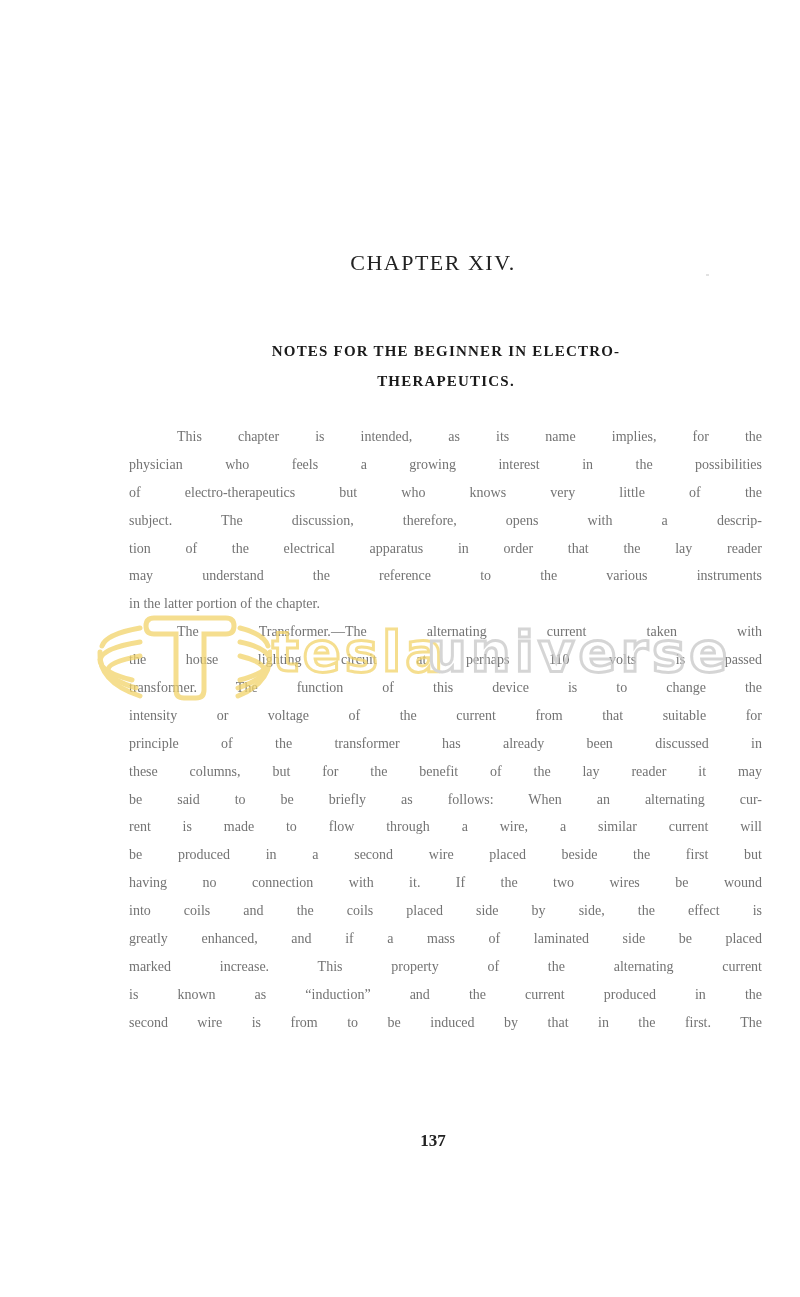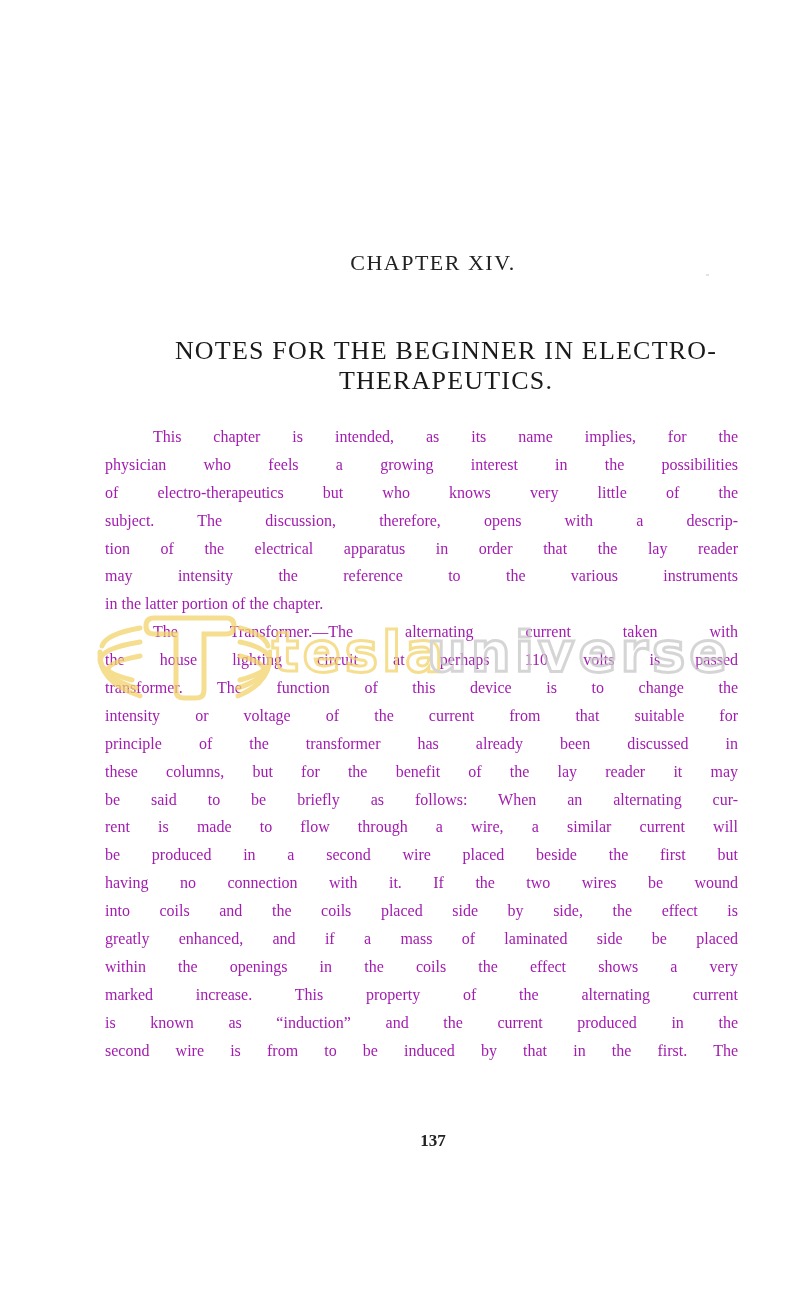--- a/index.html
+++ b/index.html
@@ -29,34 +29,34 @@
       font-size: 22px;
       letter-spacing: 1.5px;
       color: #222;
     }
     .chapter-title {
       position: absolute;
       top: 336px;
       left: 148px;
       width: 596px;
       text-align: center;
-      font-size: 26px;
-      font-weight: normal;
+      font-size: 15px;
+      font-weight: bold;
       line-height: 30px;
       letter-spacing: 1.2px;
       color: #1a1a1a;
     }
     .body-text {
       position: absolute;
       top: 423px;
-      left: 105px;
+      left: 129px;
       width: 633px;
-      font-size: 16px;
+      font-size: 14px;
       line-height: 27.9px;
-      color: #a21caf;
+      color: #737373;
     }
     .line {
       display: block;
       white-space: nowrap;
       text-align: justify;
       text-align-last: justify;
       height: 27.9px;
     }
     .line.last {
       text-align-last: left;
@@ -129,35 +129,34 @@
     <div>NOTES FOR THE BEGINNER IN ELECTRO-</div>
     <div>THERAPEUTICS.</div>
   </div>
 
   <div class="body-text">
     <span class="line indent">This chapter is intended, as its name implies, for the</span>
     <span class="line">physician who feels a growing interest in the possibilities</span>
     <span class="line">of electro-therapeutics but who knows very little of the</span>
     <span class="line">subject. The discussion, therefore, opens with a descrip-</span>
     <span class="line">tion of the electrical apparatus in order that the lay reader</span>
-    <span class="line">may intensity the reference to the various instruments</span>
+    <span class="line">may understand the reference to the various instruments</span>
     <span class="line last">in the latter portion of the chapter.</span>
     <span class="line indent"><span class="run-in">The Transformer.</span><span>—The alternating current taken with</span></span>
     <span class="line">the house lighting circuit at perhaps 110 volts is passed</span>
     <span class="line">transformer. The function of this device is to change the</span>
     <span class="line">intensity or voltage of the current from that suitable for</span>
     <span class="line">principle of the transformer has already been discussed in</span>
     <span class="line">these columns, but for the benefit of the lay reader it may</span>
     <span class="line">be said to be briefly as follows: When an alternating cur-</span>
     <span class="line">rent is made to flow through a wire, a similar current will</span>
     <span class="line">be produced in a second wire placed beside the first but</span>
     <span class="line">having no connection with it. If the two wires be wound</span>
     <span class="line">into coils and the coils placed side by side, the effect is</span>
     <span class="line">greatly enhanced, and if a mass of laminated side be placed</span>
-    <span class="line">within the openings in the coils the effect shows a very</span>
     <span class="line">marked increase. This property of the alternating current</span>
     <span class="line">is known as “induction” and the current produced in the</span>
     <span class="line">second wire is from to be induced by that in the first. The</span>
   </div>
 
   <div class="page-number">137</div>
 
   <div class="scan-dot"></div>
 
   <div class="watermark">

